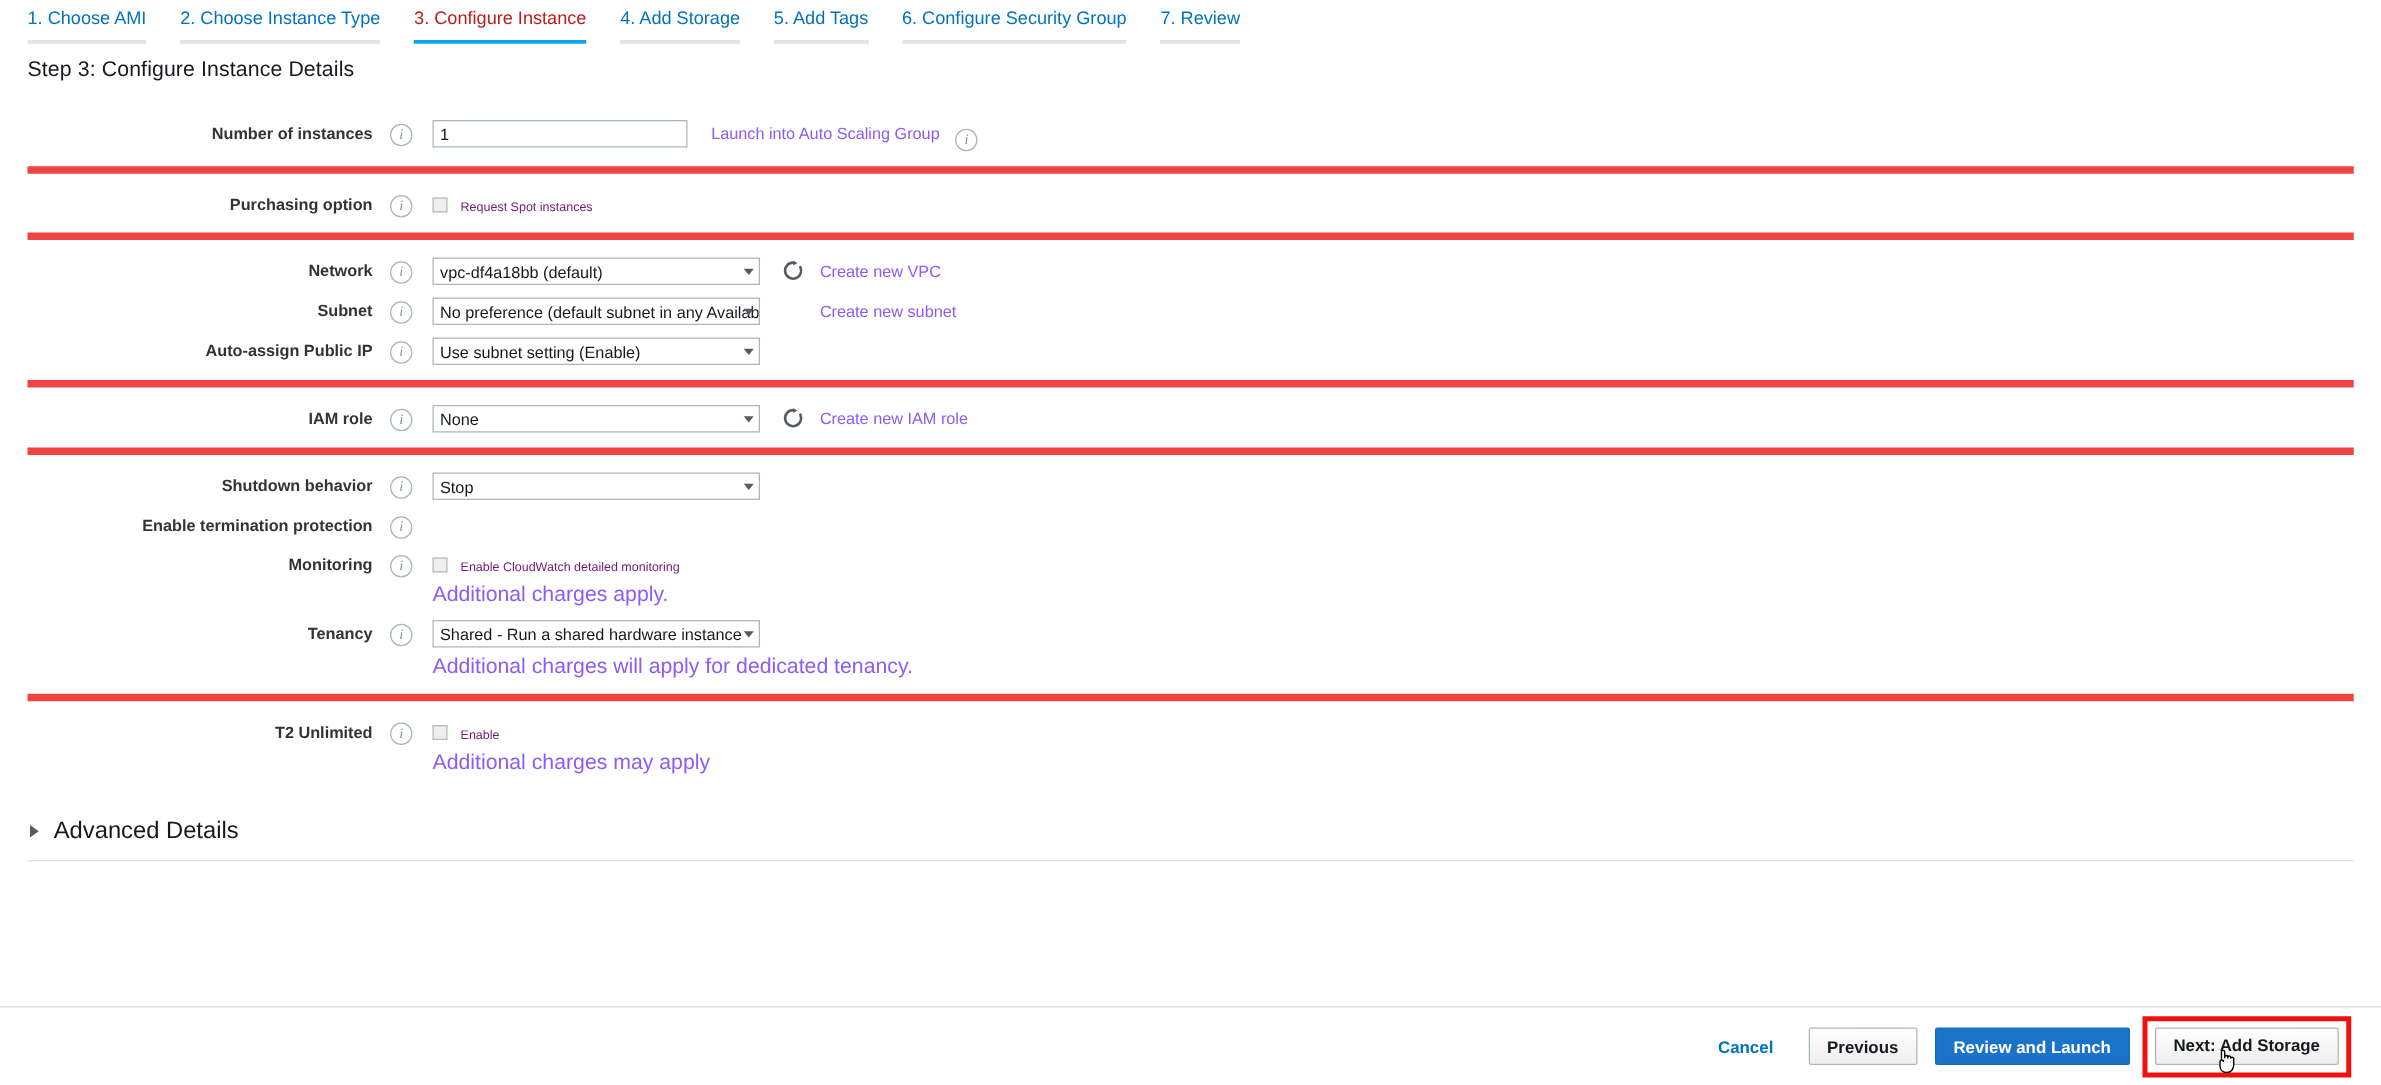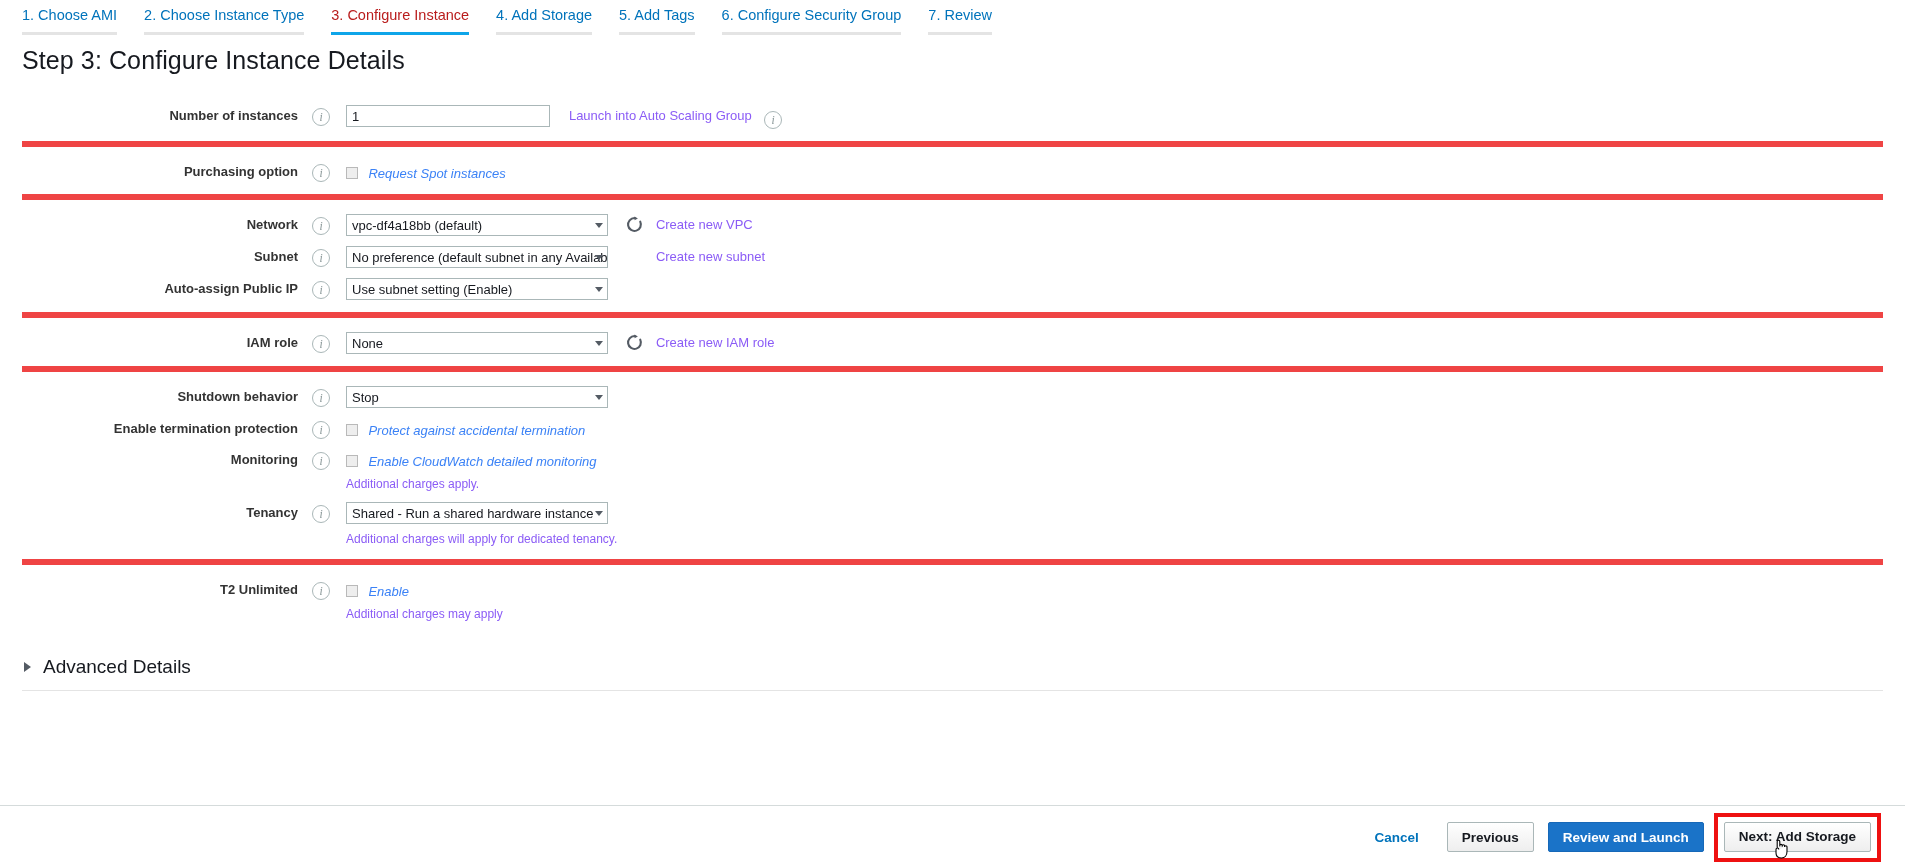--- a/index.html
+++ b/index.html
@@ -32,21 +32,21 @@
   }
   .wiz-tab.active {
     color: #b91c1c;
     font-weight: normal;
     border-bottom: 3px solid #0ea5e9;
   }
 
   
   .page-head { padding: 12px 22px 0 22px; }
   .page-title {
-    font-size: 25px;
+    font-size: 17px;
     font-weight: normal;
     color: #16191f;
     margin: 0 0 6px 0;
     letter-spacing: 0.1px;
   }
   .page-desc {
     font-size: 13.5px;
     color: #545b64;
     margin: 0;
     line-height: 1.35;
@@ -150,23 +150,23 @@
 
   .cb {
     width: 12px; height: 12px;
     border: 1px solid #b9b9b9;
     background: #eeeeee;
     display: inline-block;
     vertical-align: -1px;
     margin-right: 6px;
     cursor: pointer;
   }
-  .cb-lbl { font-size: 13px; color: #3b82f6; font-style: italic; }
+  .cb-lbl { font-size: 10px; color: #701a75; }
   .sub-note { display: block; margin-top: 4px; }
-  .sub-note .link { font-size: 12px; }
+  .sub-note .link { font-size: 17px; }
 
   .inline-gap { display: inline-block; width: 10px; }
 
   
   .adv {
     margin: 22px 22px 0 22px;
     border-bottom: 1px solid #e4e4e4;
     padding: 0 0 12px 0;
     display: flex;
     align-items: center;
@@ -362,24 +362,20 @@
         <span class="selbox">
           <span class="sel w-287">Stop</span>
           <span class="arrow"></span>
         </span>
       </div>
     </div>
 
     <div class="row">
       <div class="lbl">Enable termination protection</div>
       <div class="info">i</div>
-      <div class="ctrl" style="padding-top:5px;">
-        <span class="cb"></span>
-        <span class="cb-lbl">Protect against accidental termination</span>
-      </div>
     </div>
 
     <div class="row">
       <div class="lbl">Monitoring</div>
       <div class="info">i</div>
       <div class="ctrl" style="padding-top:5px;">
         <span class="cb"></span>
         <span class="cb-lbl">Enable CloudWatch detailed monitoring</span>
         <span class="sub-note">
           <a class="link">Additional charges apply.</a>

